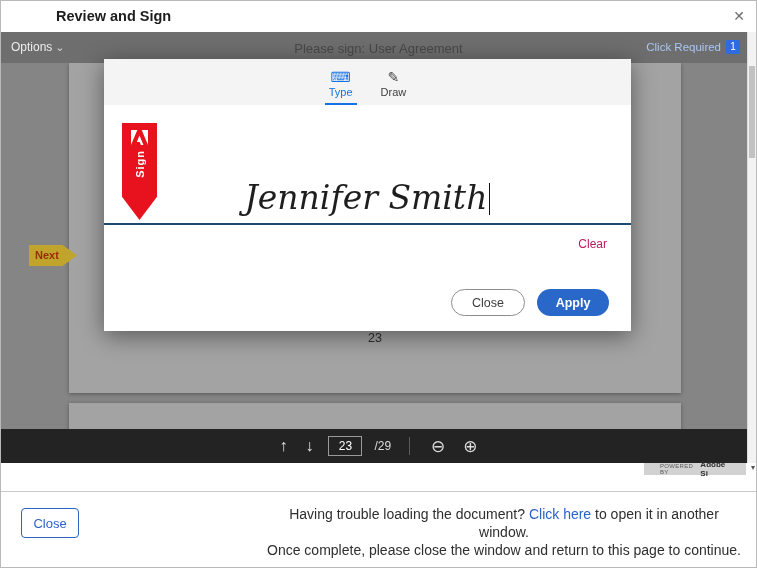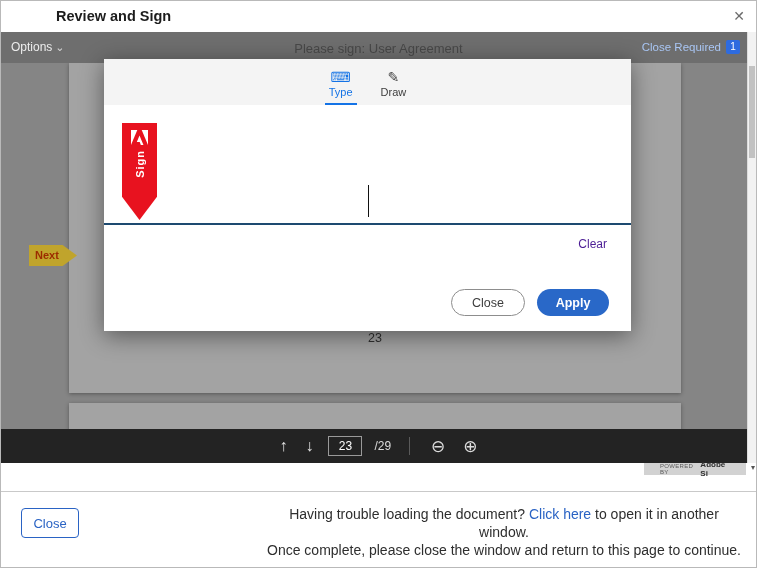--- a/index.html
+++ b/index.html
@@ -63,21 +63,21 @@
     margin-top: 5px; color: #fff; font-size: 11px; font-weight: bold;
     writing-mode: vertical-rl; transform: rotate(180deg); letter-spacing: 1px;
   }
 
   .sig-area { position: absolute; left: 0; right: 0; top: 46px; height: 118px; cursor: text; }
   .sig-text-wrap { position: absolute; left: 0; right: 0; bottom: 6px; text-align: center; }
   .sig-text { font-family: "DejaVu Serif", serif; font-style: italic; font-size: 33px; color: #1e1e1e; }
   .sig-caret { display: inline-block; width: 1px; height: 32px; background: #111; vertical-align: -6px; margin-left: 2px; }
   .sig-line { position: absolute; left: 0; right: 0; top: 164px; border-top: 2px solid #1d4a70; }
 
-  .clear-link { position: absolute; right: 24px; top: 178px; font-size: 12px; color: #4c1d95; cursor: pointer; }
+  .clear-link { position: absolute; right: 24px; top: 178px; font-size: 12px; color: #be185d; cursor: pointer; }
 
   .modal-buttons { position: absolute; right: 22px; bottom: 15px; display: flex; gap: 12px; }
   .btn-close-modal {
     width: 74px; height: 27px; border: 1px solid #8d8d8d; border-radius: 14px;
     background: #fff; color: #3d3d3d; font-size: 12.5px; font-family: inherit; cursor: pointer;
   }
   .btn-apply {
     width: 72px; height: 27px; border: none; border-radius: 14px;
     background: #2968c8; color: #fff; font-size: 12.5px; font-weight: bold; font-family: inherit; cursor: pointer;
   }
@@ -130,21 +130,21 @@
     <div class="header-title">Review and Sign</div>
     <div class="header-close">✕</div>
   </div>
 
   <div class="toolbar">
     <div class="tb-options">
       <span>Options</span><span class="chev">⌄</span>
     </div>
     <div class="tb-center">Please sign: User Agreement</div>
     <div class="tb-right">
-      <span>Close Required</span>
+      <span>Click Required</span>
       <span class="tb-badge">1</span>
     </div>
   </div>
 
   <div class="viewer">
     <div class="page1"></div>
     <div class="page2"></div>
     <div class="page-num">23</div>
     <div class="next-arrow">Next</div>
   </div>
@@ -165,21 +165,21 @@
       <svg class="ribbon-logo" viewBox="0 0 24 21">
         <path fill="#ffffff" d="M15.1 0H24v21L15.1 0z"></path>
         <path fill="#ffffff" d="M8.9 0H0v21L8.9 0z"></path>
         <path fill="#ffffff" d="M12 7.6L17.6 21h-3.7l-1.6-4.1H8.2L12 7.6z"></path>
       </svg>
       <div class="ribbon-text">Sign</div>
     </div>
 
     <div class="sig-area">
       <div class="sig-text-wrap">
-        <span class="sig-caret"></span>
+        <span class="sig-text">Jennifer Smith</span><span class="sig-caret"></span>
       </div>
     </div>
     <div class="sig-line"></div>
 
     <div class="clear-link">Clear</div>
 
     <div class="modal-buttons">
       <button class="btn-close-modal">Close</button>
       <button class="btn-apply">Apply</button>
     </div>

